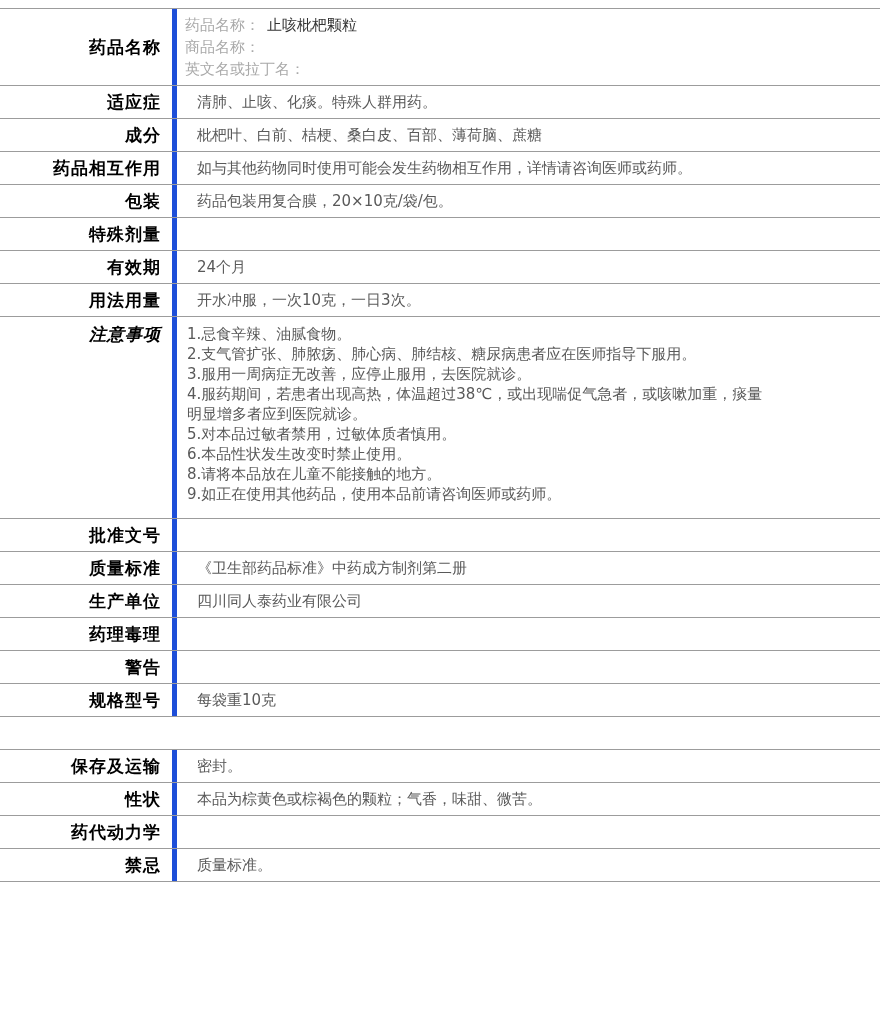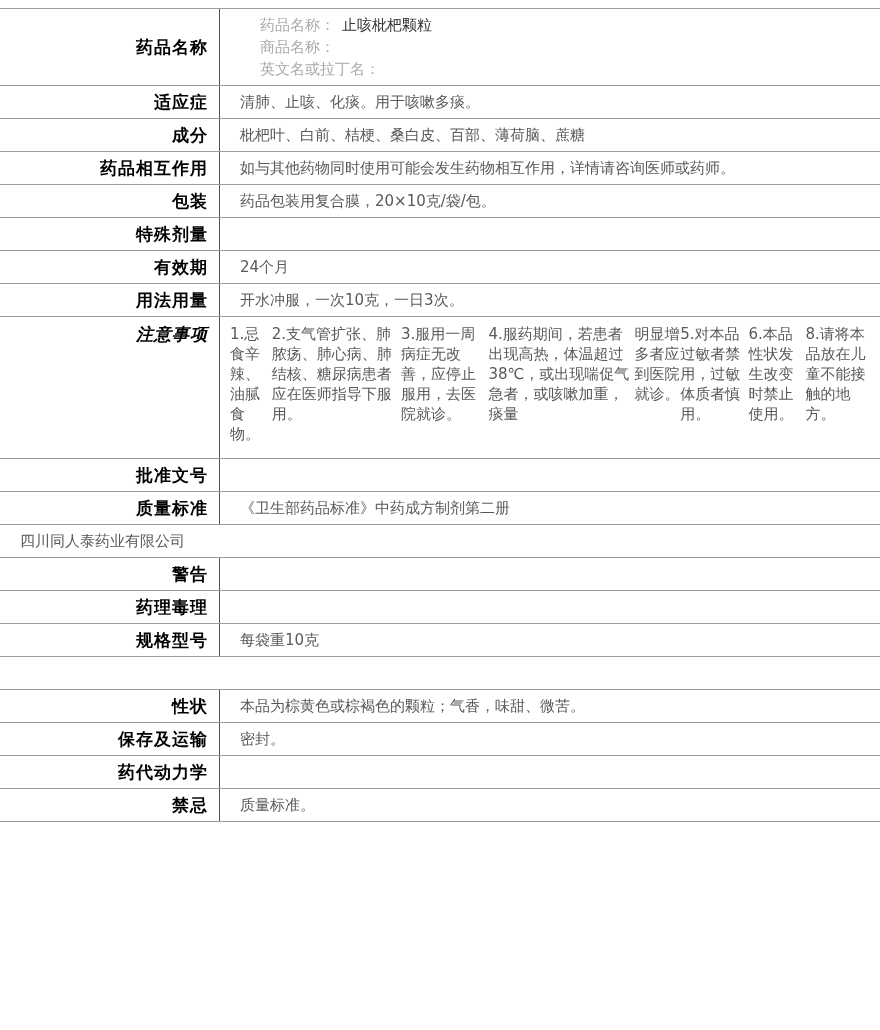--- a/index.html
+++ b/index.html
@@ -15,23 +15,23 @@
     width: 880px;
     border-top: 1px solid #9c9c9c;
   }
   .row {
     display: flex;
     align-items: stretch;
     border-bottom: 1px solid #9c9c9c;
     min-height: 32px;
   }
   .label-cell {
-    width: 220px;
+    width: 177px;
     box-sizing: border-box;
-    border-right: 1px solid #1d4ed8;
+    border-right: 5px solid #1d4ed8;
     display: flex;
     align-items: center;
     justify-content: flex-end;
     padding-right: 11px;
     font-size: 17px;
     font-weight: bold;
     letter-spacing: 1px;
     color: #000000;
     flex-shrink: 0;
   }
@@ -46,33 +46,32 @@
     line-height: 20px;
   }
   
   .row-name { min-height: 76px; }
   .row-name .value-cell {
     flex-direction: column;
     align-items: flex-start;
     justify-content: center;
     padding-left: 8px;
     line-height: 22px;
-    margin-left: 32px;
   }
   .caption { color: #a9a9a9; }
   .drug-name-value { color: #333333; margin-left: 7px; }
   
   .row-notice .label-cell {
     align-items: flex-start;
     padding-top: 7px;
     line-height: 20px;
     font-style: italic;
   }
   .row-notice .value-cell {
-    flex-direction: row;
+    flex-direction: column;
     align-items: stretch;
     justify-content: flex-start;
     padding: 7px 10px 14px 10px;
   }
   .notice-line { min-height: 20px; }
 </style>
 </head>
 <body>
 
 <div class="drug-table">
@@ -81,21 +80,21 @@
     <div class="label-cell">药品名称</div>
     <div class="value-cell">
       <div class="subline"><span class="caption">药品名称：</span><span class="drug-name-value">止咳枇杷颗粒</span></div>
       <div class="subline"><span class="caption">商品名称：</span><span class="drug-name-value"></span></div>
       <div class="subline"><span class="caption">英文名或拉丁名：</span><span class="drug-name-value"></span></div>
     </div>
   </div>
 
   <div class="row">
     <div class="label-cell">适应症</div>
-    <div class="value-cell">清肺、止咳、化痰。用于咳嗽多痰。</div>
+    <div class="value-cell">清肺、止咳、化痰。特殊人群用药。</div>
   </div>
 
   <div class="row">
     <div class="label-cell">成分</div>
     <div class="value-cell">枇杷叶、白前、桔梗、桑白皮、百部、薄荷脑、蔗糖</div>
   </div>
 
   <div class="row">
     <div class="label-cell">药品相互作用</div>
     <div class="value-cell">如与其他药物同时使用可能会发生药物相互作用，详情请咨询医师或药师。</div>
@@ -125,63 +124,65 @@
     <div class="label-cell">注意事项</div>
     <div class="value-cell">
       <div class="notice-line">1.忌食辛辣、油腻食物。</div>
       <div class="notice-line">2.支气管扩张、肺脓疡、肺心病、肺结核、糖尿病患者应在医师指导下服用。</div>
       <div class="notice-line">3.服用一周病症无改善，应停止服用，去医院就诊。</div>
       <div class="notice-line">4.服药期间，若患者出现高热，体温超过38℃，或出现喘促气急者，或咳嗽加重，痰量</div>
       <div class="notice-line">明显增多者应到医院就诊。</div>
       <div class="notice-line">5.对本品过敏者禁用，过敏体质者慎用。</div>
       <div class="notice-line">6.本品性状发生改变时禁止使用。</div>
       <div class="notice-line">8.请将本品放在儿童不能接触的地方。</div>
+      <div class="notice-line">9.如正在使用其他药品，使用本品前请咨询医师或药师。</div>
     </div>
   </div>
 
   <div class="row">
     <div class="label-cell">批准文号</div>
   </div>
 
   <div class="row">
     <div class="label-cell">质量标准</div>
     <div class="value-cell">《卫生部药品标准》中药成方制剂第二册</div>
   </div>
 
   <div class="row">
+    <div class="label-cell">生产单位</div>
     <div class="value-cell">四川同人泰药业有限公司</div>
   </div>
 
   <div class="row">
-    <div class="label-cell">警告</div>
+    <div class="label-cell">药理毒理</div>
     <div class="value-cell"></div>
   </div>
 
   <div class="row">
-    <div class="label-cell">药理毒理</div>
+    <div class="label-cell">警告</div>
     <div class="value-cell"></div>
   </div>
 
   <div class="row">
     <div class="label-cell">规格型号</div>
     <div class="value-cell">每袋重10克</div>
   </div>
 
   <div class="row">
     <div class="value-cell"></div>
   </div>
 
   <div class="row">
-    <div class="label-cell">性状</div>
-    <div class="value-cell">本品为棕黄色或棕褐色的颗粒；气香，味甜、微苦。</div>
+    <div class="label-cell">保存及运输</div>
+    <div class="value-cell">密封。</div>
   </div>
 
   <div class="row">
-    <div class="label-cell">保存及运输</div>
-    <div class="value-cell">密封。</div>
+    <div class="label-cell">性状</div>
+    <div class="value-cell">本品为棕黄色或棕褐色的颗粒；气香，味甜、微苦。</div>
   </div>
 
   <div class="row">
     <div class="label-cell">药代动力学</div>
     <div class="value-cell"></div>
   </div>
 
   <div class="row">
     <div class="label-cell">禁忌</div>
     <div class="value-cell">质量标准。</div>

